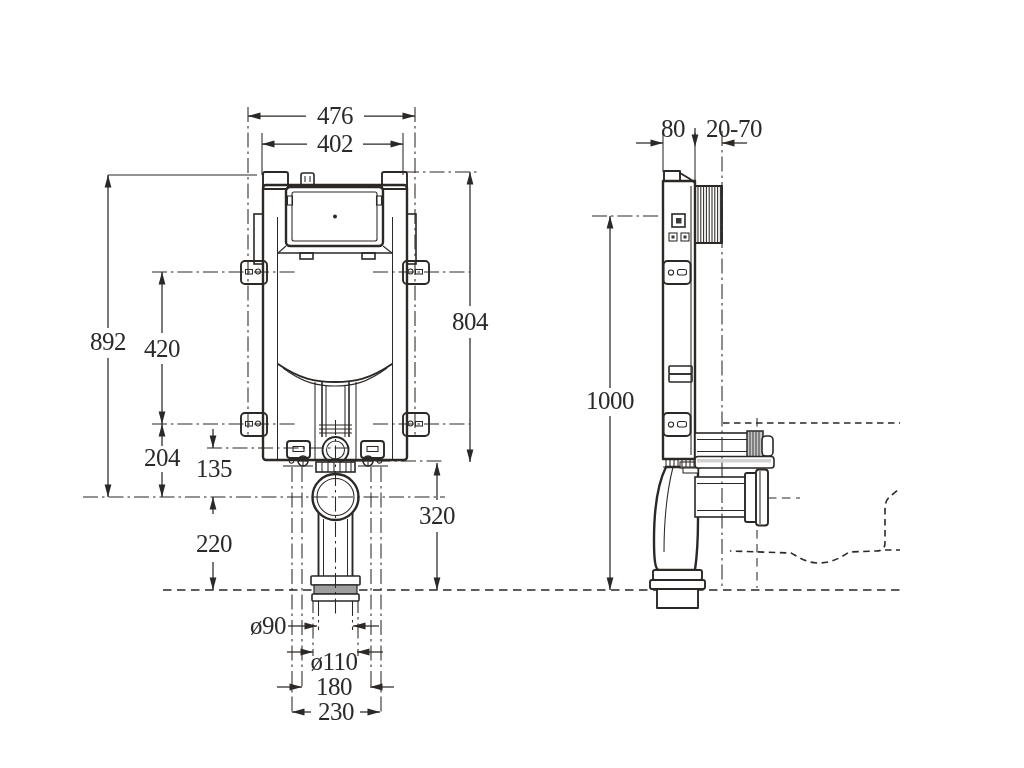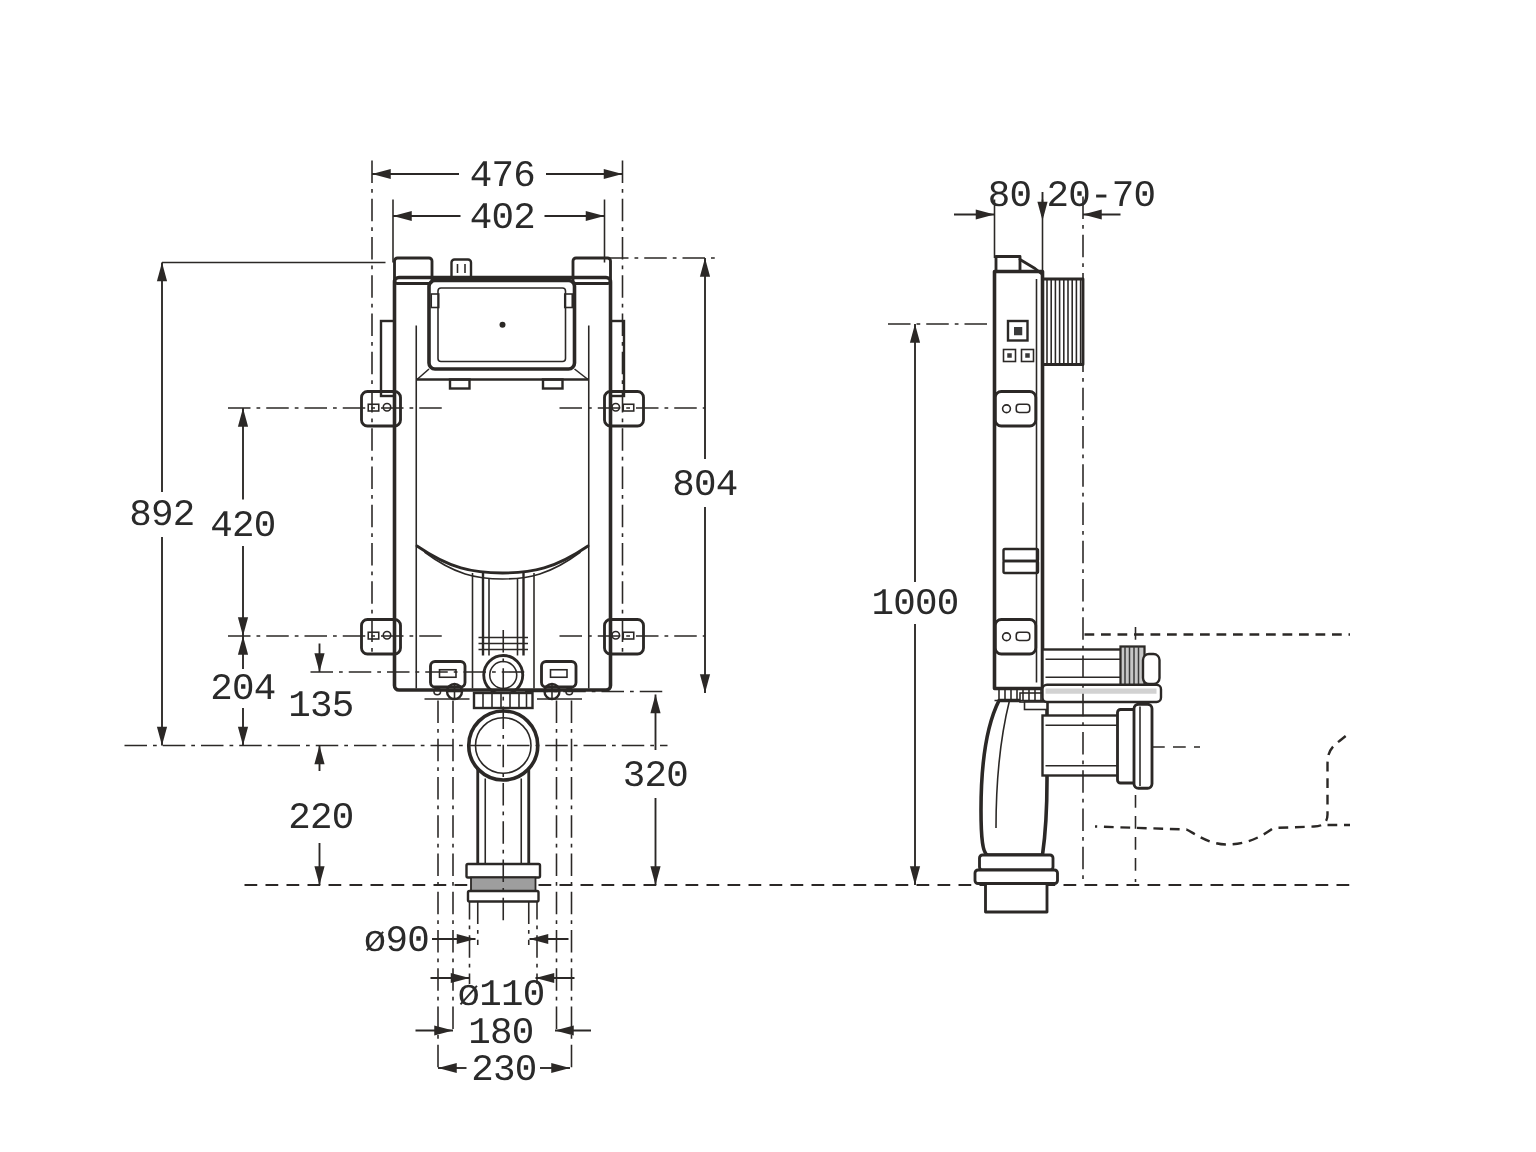--- a/index.html
+++ b/index.html
@@ -1,17 +1,17 @@
 <!DOCTYPE html>
 <html><head>
 <meta charset="utf-8">
 <style>
   html,body{margin:0;padding:0;background:#ffffff;}
   .canvas{position:relative;width:900px;height:768px;background:#fff;overflow:hidden;
-          font-family:Liberation Mono, monospace;}
+          font-family:Liberation Serif, serif;}
   svg{display:block;}
   .thick{stroke:#2b2826;stroke-width:2.4;fill:none;stroke-linejoin:round;stroke-linecap:round;}
   .med{stroke:#2b2826;stroke-width:1.9;fill:none;stroke-linejoin:round;stroke-linecap:round;}
   .med2{stroke:#2b2826;stroke-width:1.6;fill:none;}
   .thin{stroke:#2b2826;stroke-width:1.05;fill:none;}
   .wfill{fill:#ffffff;}
   .dim{stroke:#2b2826;stroke-width:1.25;fill:none;}
   .cl{stroke:#2b2826;stroke-width:1.05;fill:none;stroke-dasharray:15 4 2.5 4;}
   .dash{stroke:#2b2826;stroke-width:1.4;fill:none;stroke-dasharray:8.5 5.5;}
   .pan{stroke:#2b2826;stroke-width:1.6;fill:none;stroke-dasharray:6.5 4.5;}

